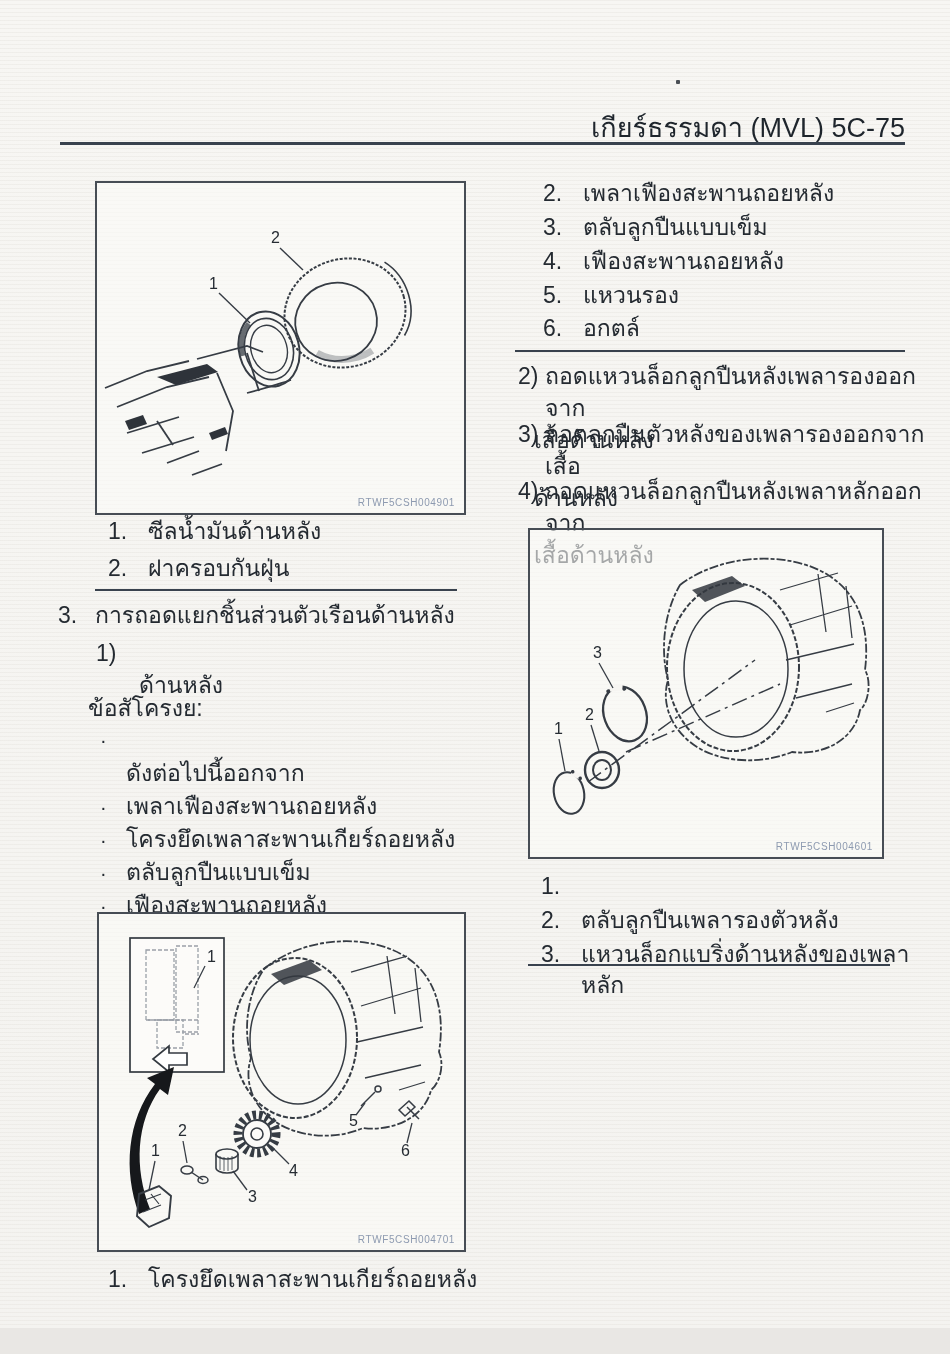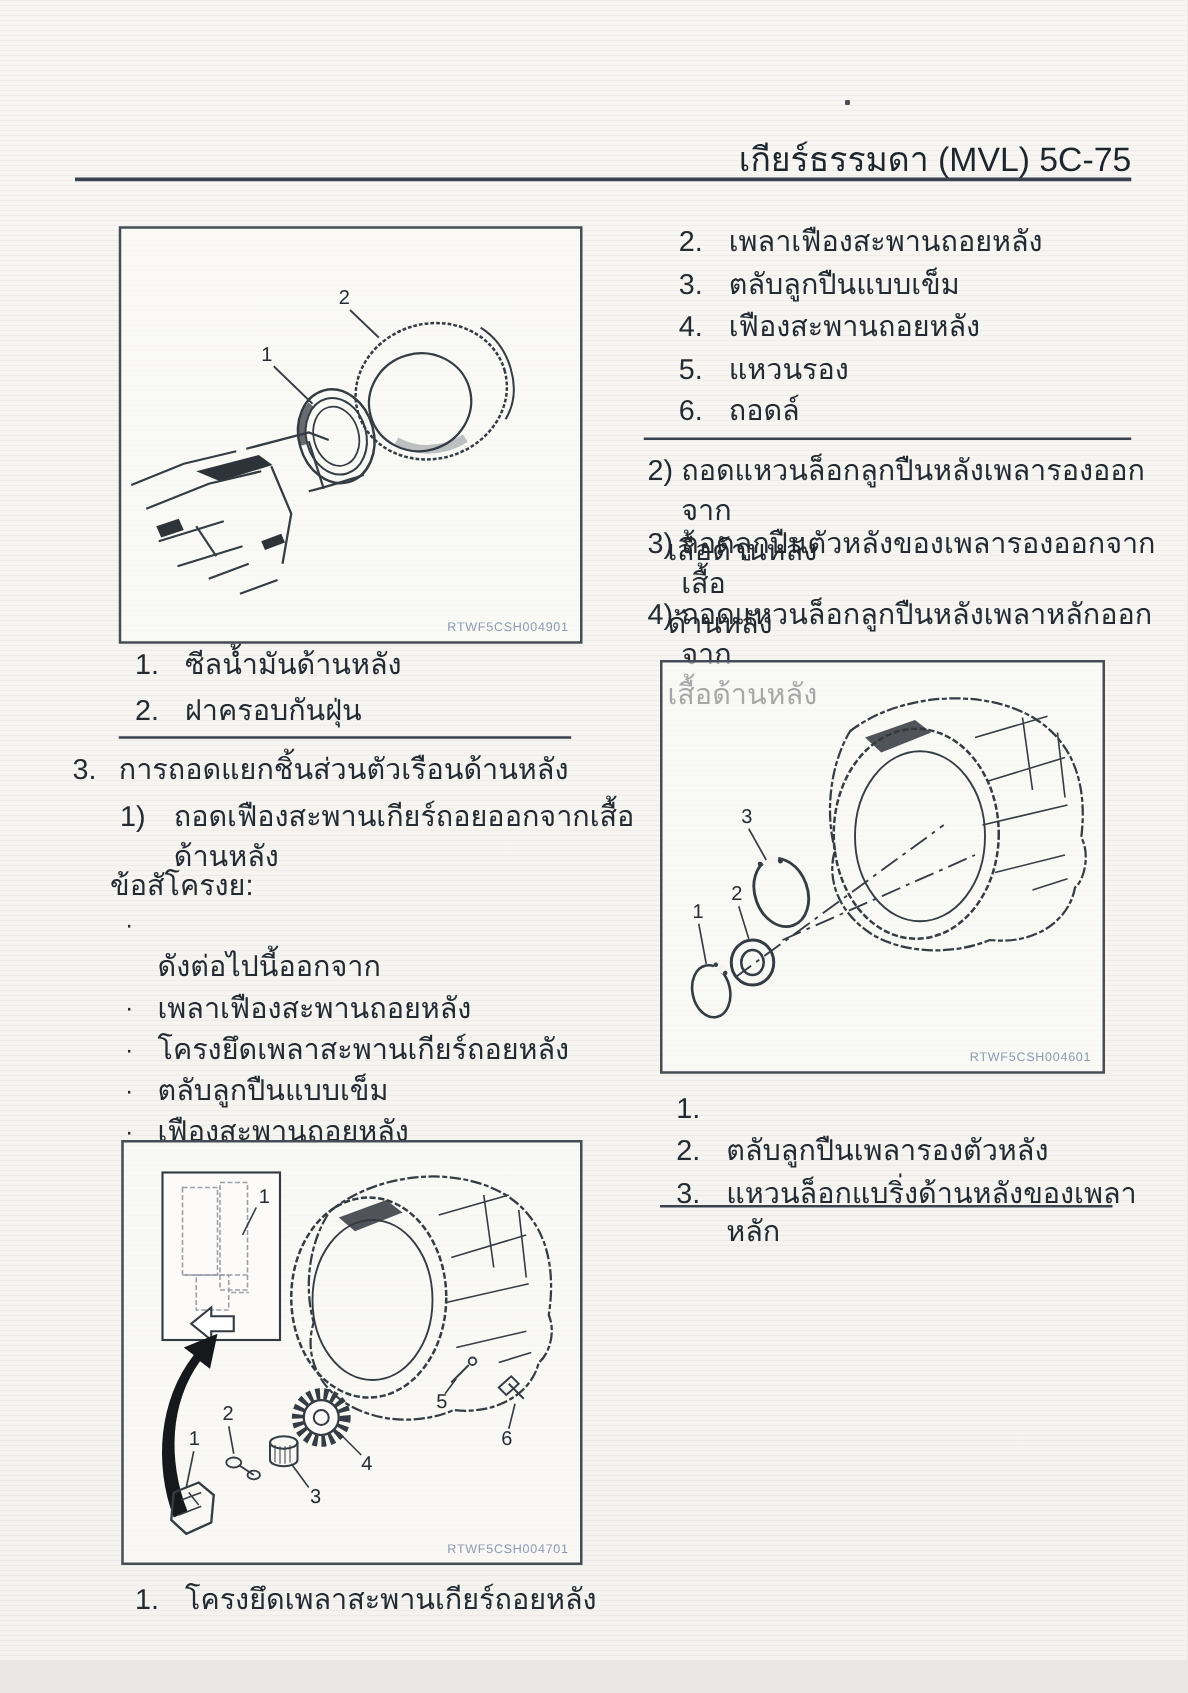--- a/index.html
+++ b/index.html
@@ -112,21 +112,20 @@
   <div class="rule" style="left:95px;width:362px;top:589px;"></div>
 
   <div class="sect" style="left:58px;top:600px;">
     <span class="n">3.</span>
     <span>การถอดแยกชิ้นส่วนตัวเรือนด้านหลัง</span>
   </div>
 
   <div class="step" style="left:96px;top:637px;">
     <div class="l1">
       <span class="n">1)</span>
-      <span>ถอดเฟืองสะพานเกียร์ถอยออกจากเสื้อ</span>
     </div>
     <div class="l2">ด้านหลัง</div>
   </div>
 
   <div class="note" style="left:88px;top:693px;">ข้อสัโครงย:</div>
 
   <div class="bullet" style="left:100px;top:722px;">
     <span class="b">·</span>
     <span><br><span>ดังต่อไปนี้ออกจาก</span></span>
   </div>
@@ -241,21 +240,21 @@
   <div class="row" style="left:543px;top:246px;">
     <span class="n">4.</span>
     <span>เฟืองสะพานถอยหลัง</span>
   </div>
   <div class="row" style="left:543px;top:280px;">
     <span class="n">5.</span>
     <span>แหวนรอง</span>
   </div>
   <div class="row" style="left:543px;top:313px;">
     <span class="n">6.</span>
-    <span>ถอดล์</span>
+    <span>อกตล์</span>
   </div>
 
   <div class="rule" style="left:515px;width:390px;top:350px;"></div>
 
   <div class="rstep" style="left:518px;top:360px;">
     <div class="l1">
       <span class="n">2)</span>
       <span>ถอดแหวนล็อกลูกปืนหลังเพลารองออกจาก</span>
     </div>
     <div class="l2">เสื้อด้านหลัง</div>

